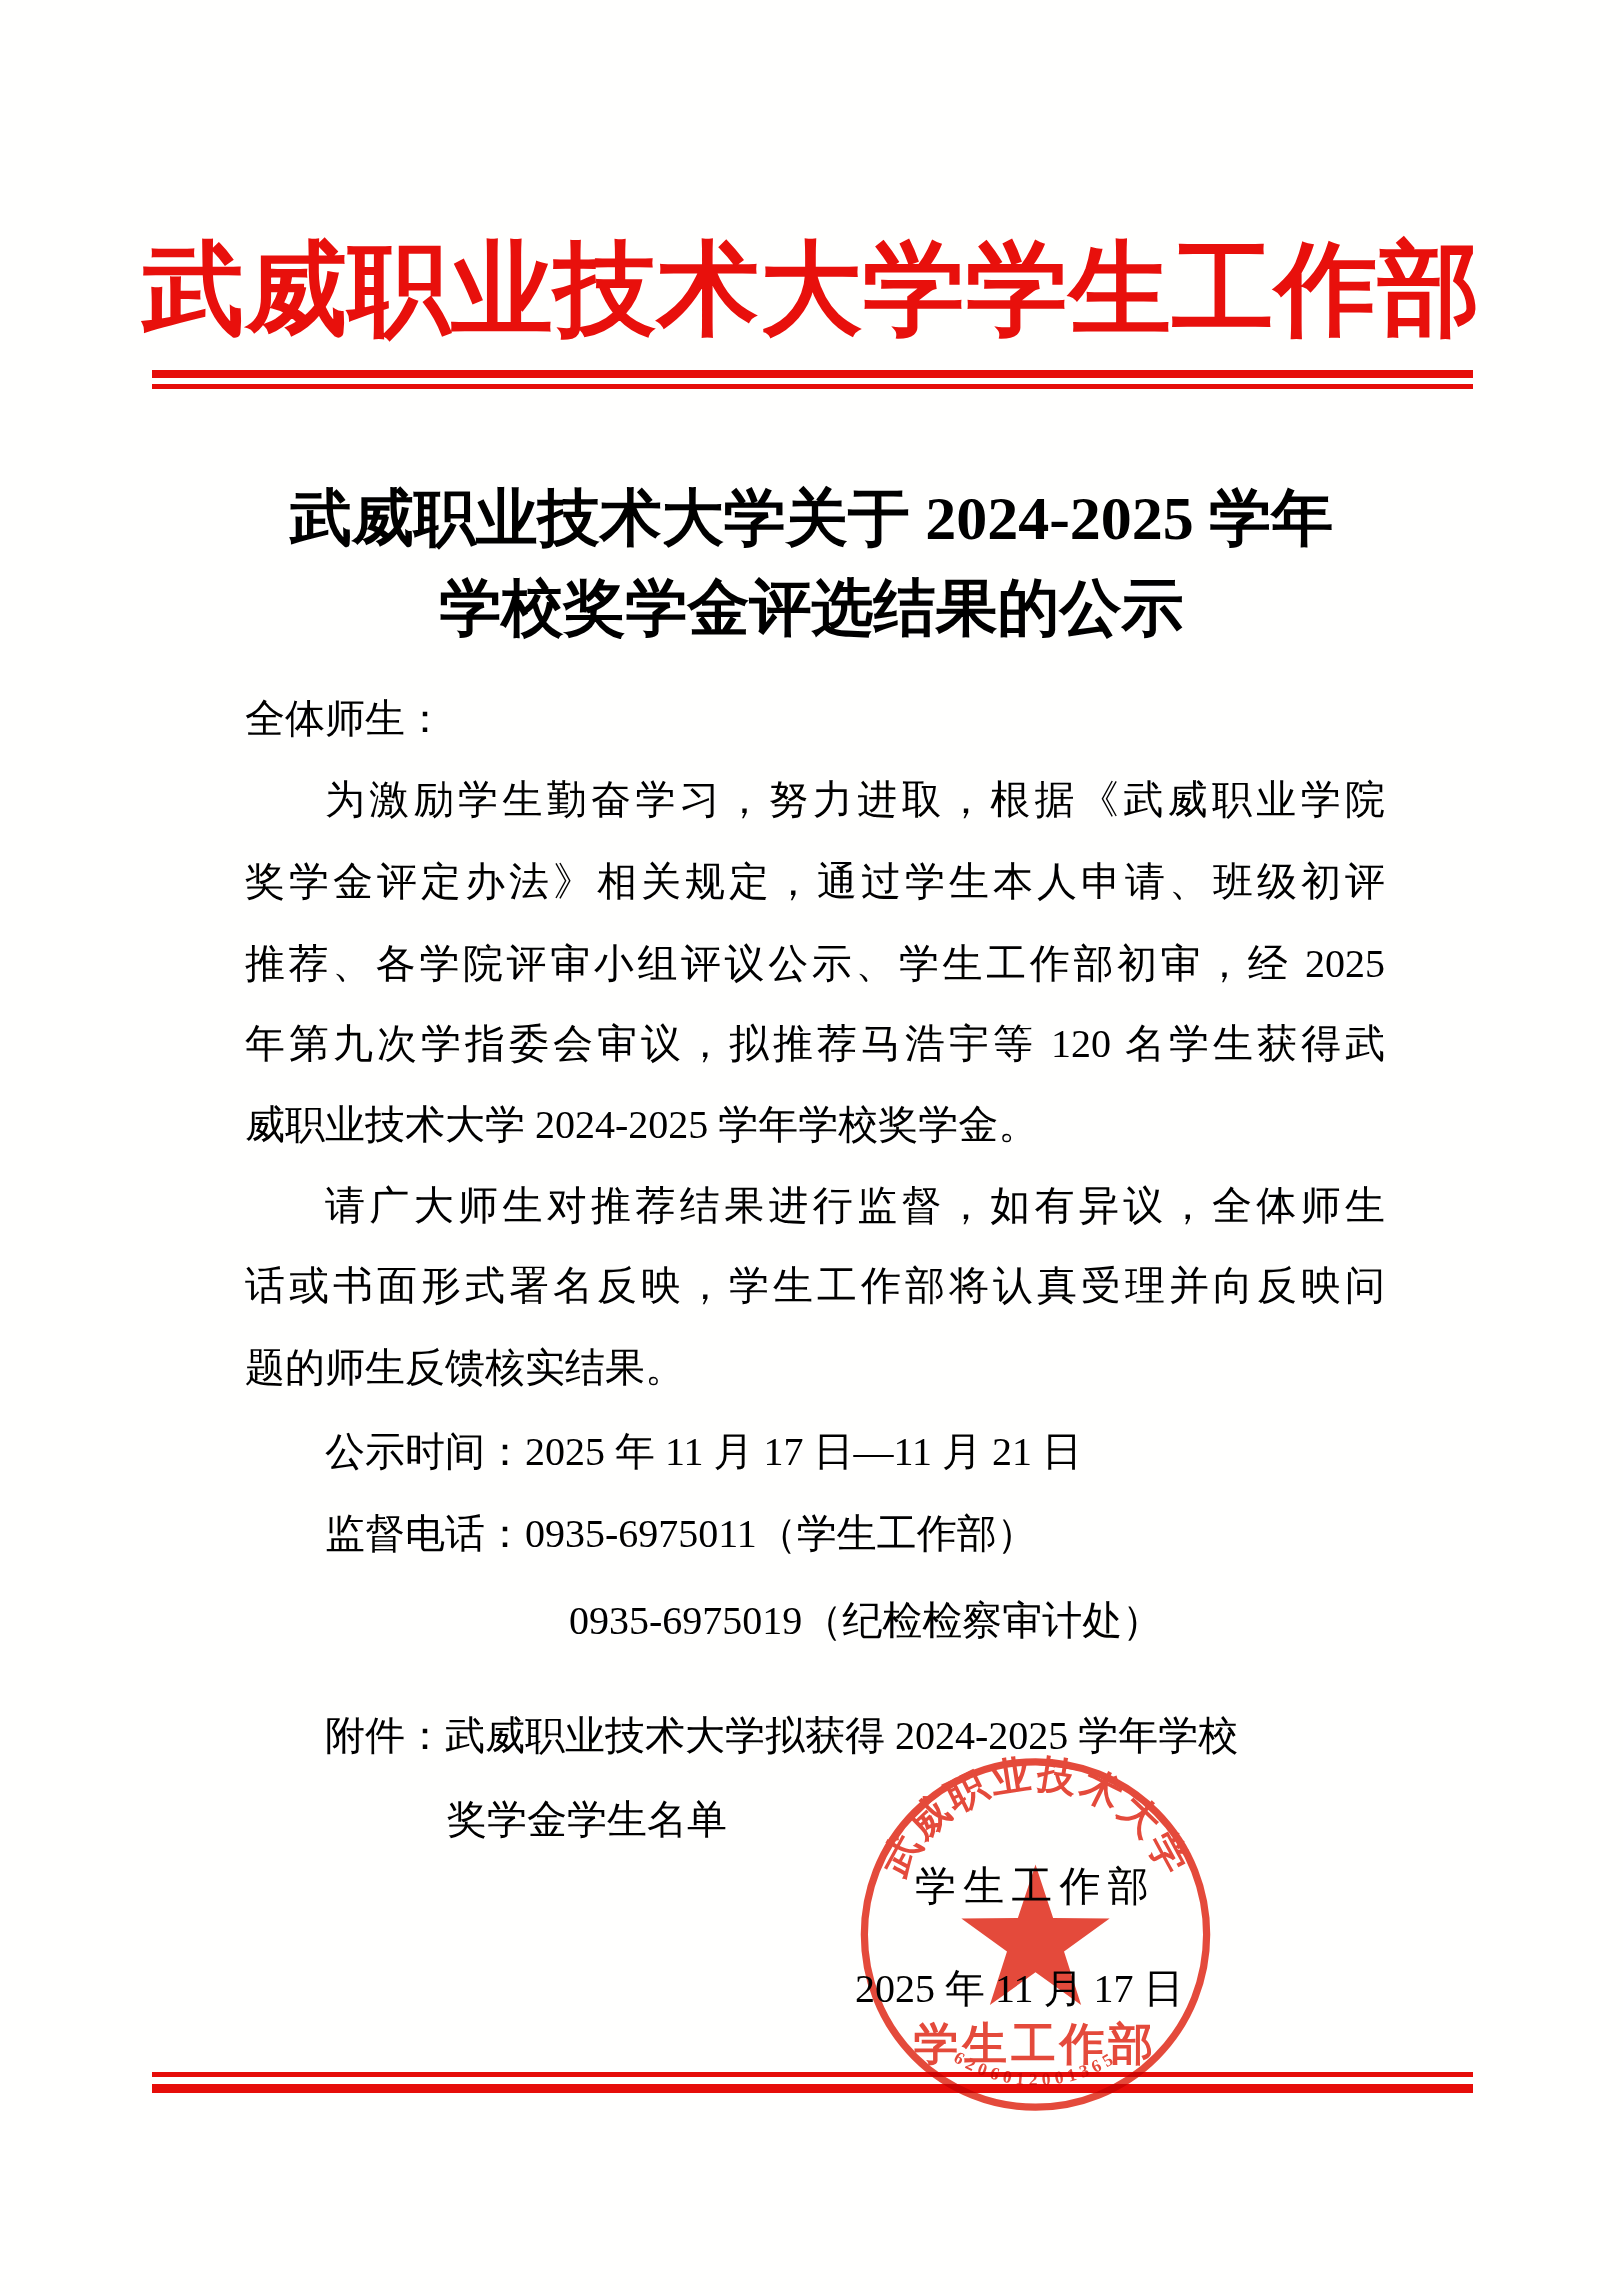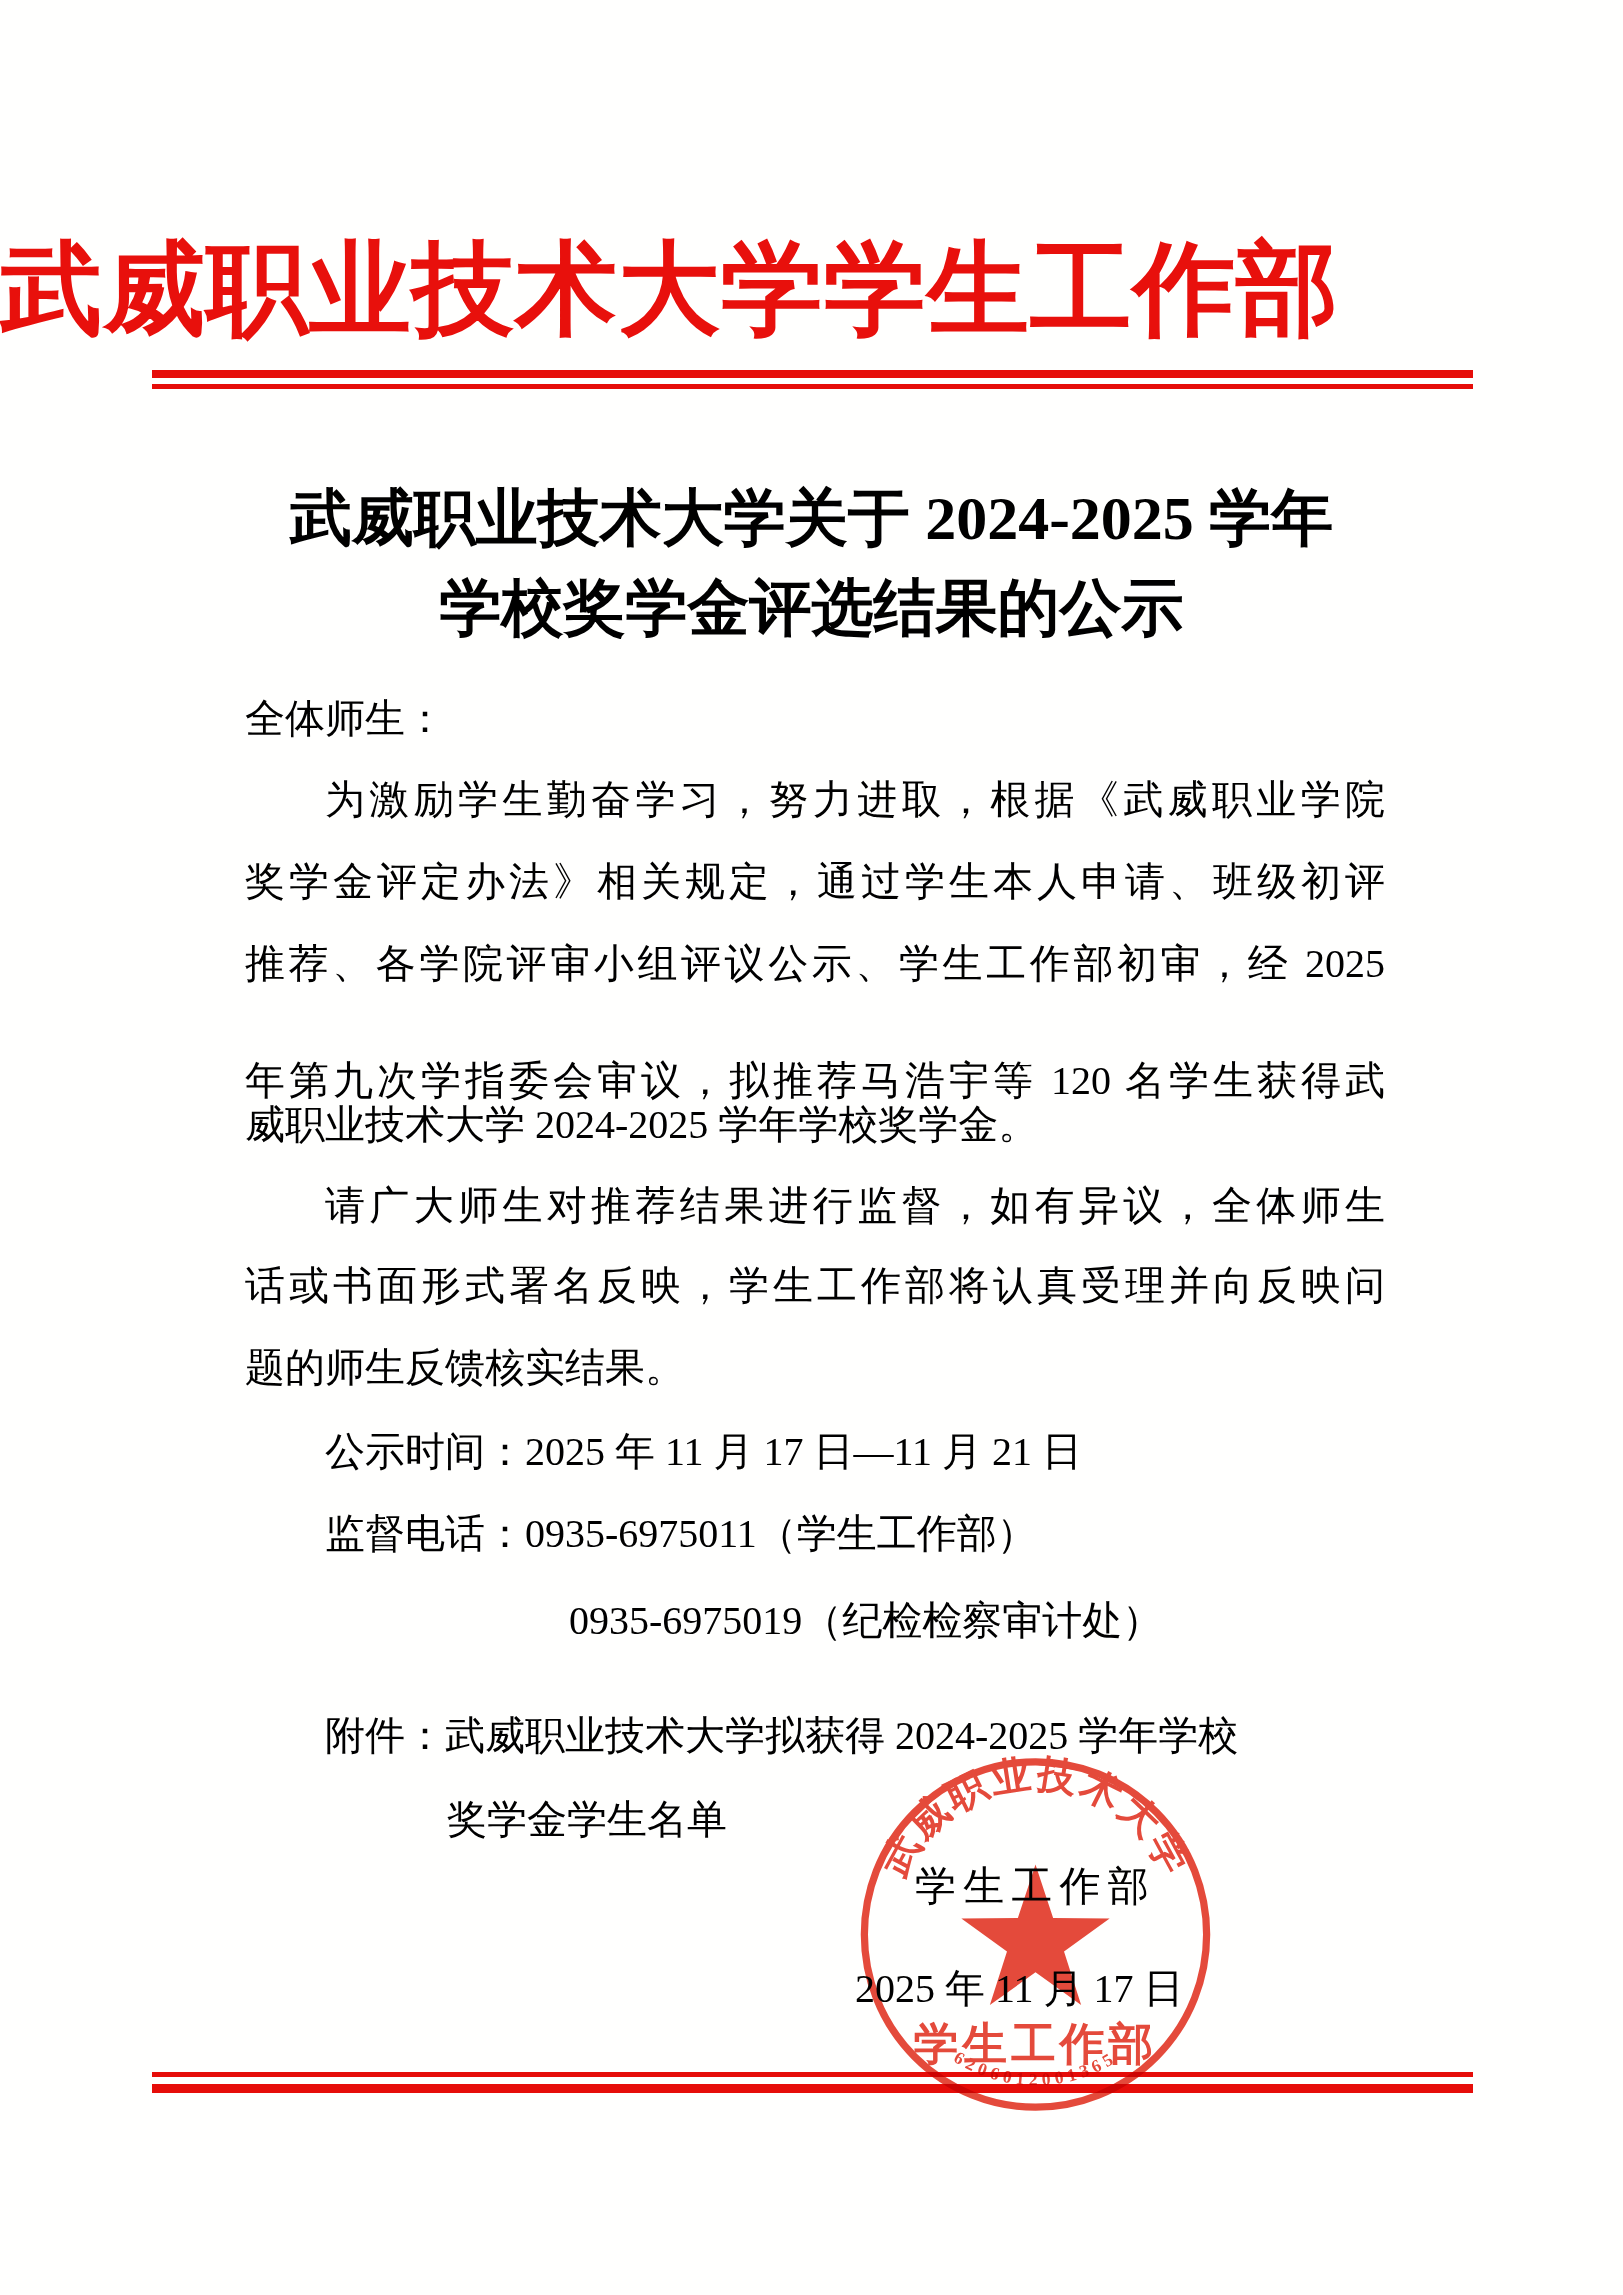--- a/index.html
+++ b/index.html
@@ -15,20 +15,21 @@
     overflow: hidden;
     font-family: "Liberation Serif", "DejaVu Serif", serif;
     color: #000;
   }
   
   .org-title {
     position: absolute;
     top: 239px;
     left: 0;
     width: 1623px;
+    text-align: center;
     font-size: 102px;
     line-height: 1;
     font-weight: 700;
     color: #e8100c;
     letter-spacing: 1px;
     white-space: nowrap;
   }
   .rule {
     position: absolute;
     left: 152px;
@@ -65,21 +66,21 @@
     white-space: nowrap;
   }
   .bline.fill {
     white-space: normal;
     text-align: justify;
     text-align-last: justify;
   }
   .bline.indent { text-indent: 80px; }
   .y-salute  { top: 696px; }
   .y-p1a { top: 777px; } .y-p1b { top: 859px; } .y-p1c { top: 941px; }
-  .y-p1d { top: 1021px; margin-top: 37px; } .y-p1e { top: 1102px; }
+  .y-p1d { top: 1021px; } .y-p1e { top: 1102px; }
   .y-p2a { top: 1183px; } .y-p2b { top: 1263px; } .y-p2c { top: 1345px; }
   .y-time  { top: 1429px; }
   .y-tel1  { top: 1511px; }
   .y-tel2  { top: 1598px; left: 569px; width: 869px; }
   .y-att1  { top: 1713px; }
   .y-att2  { top: 1797px; left: 447px; width: 920px; }
   
   .sig-dept {
     position: absolute;
     top: 1863px;

